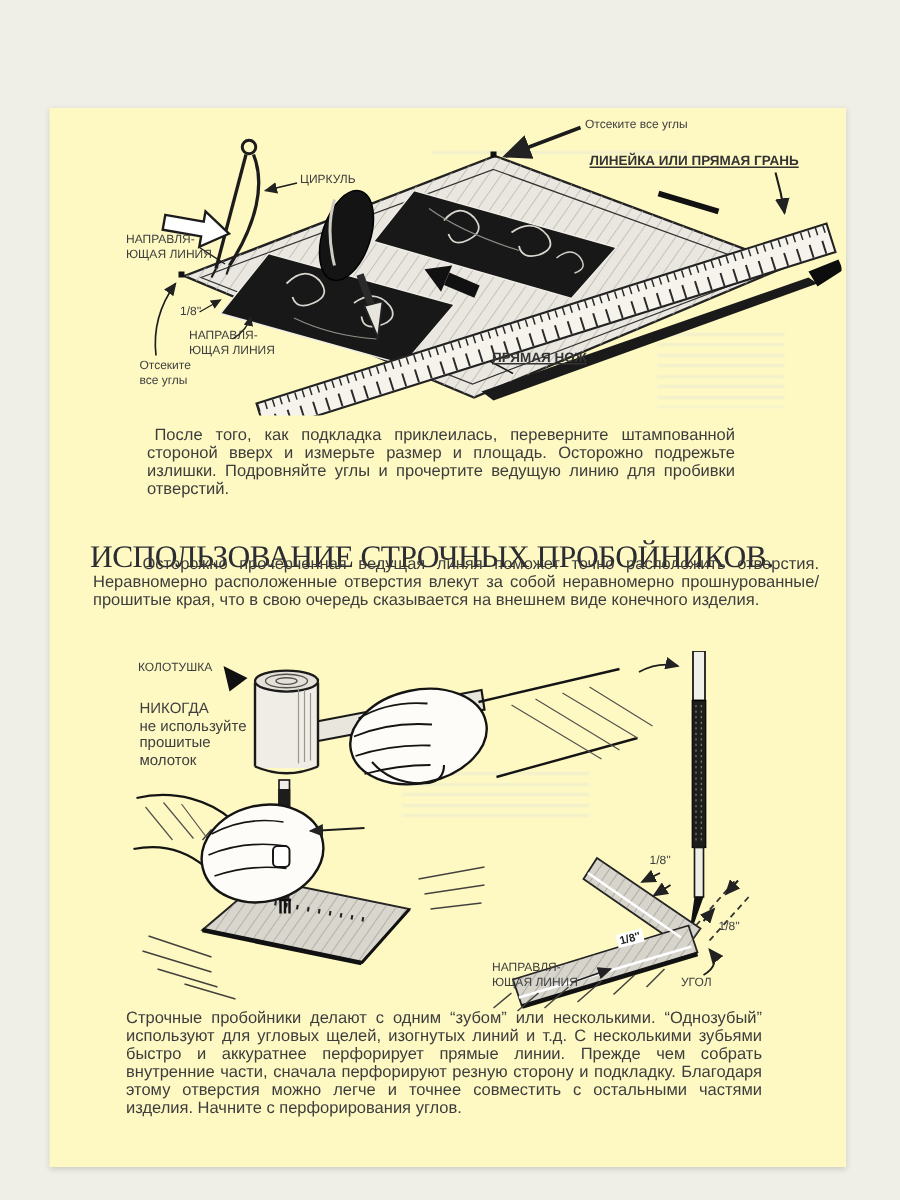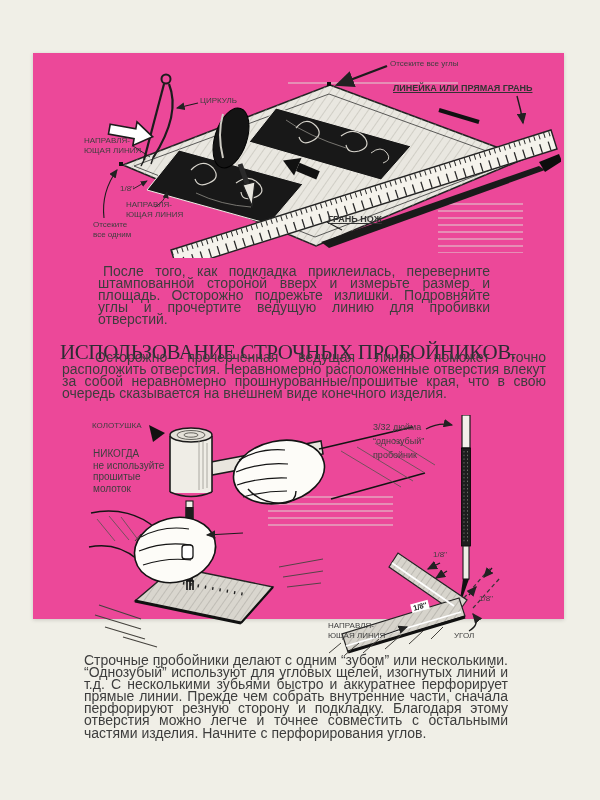--- a/index.html
+++ b/index.html
@@ -3,36 +3,36 @@
 <meta charset="utf-8">
 <style>
   html,body{margin:0;padding:0;}
   body{
     width:600px;height:800px;
     background:#f0efe7;
     font-family:"Liberation Sans",sans-serif;
     position:relative;overflow:hidden;
   }
   .paper{
-    position:absolute;left:33px;top:53px;width:531px;height:566px;
-    background:#ec4899;
+    position:absolute;left:33px;top:72px;width:531px;height:706px;
+    background:#fef9c3;
     box-shadow:0 1px 4px rgba(0,0,0,.16);
   }
   .ghost{position:absolute;opacity:.45;filter:blur(.6px);
     background:repeating-linear-gradient(180deg,transparent 0 5px,#e0e3d8 5px 7px);}
   .illus{position:absolute;}
   .illus svg{position:absolute;left:0;top:0;}
   .lbl{position:absolute;font-size:8px;line-height:9.5px;color:#3e3e3e;white-space:nowrap;}
   .lbl.b{font-weight:bold;font-size:9px;color:#333;text-decoration:underline;}
   .lbl.m85{font-size:10px;line-height:11.5px;}
   .lbl.m9{font-size:9px;line-height:12px;}
   .lbl.wide{line-height:14px;}
   .lbl.box{background:#fff;padding:0 2px;font-size:7.5px;font-weight:bold;
     transform:rotate(-15deg);color:#222;line-height:9px;}
-  .para{position:absolute;font-size:14px;line-height:12.1px;color:#3d3d3d;
+  .para{position:absolute;font-size:11px;line-height:12.1px;color:#3d3d3d;
     text-align:justify;}
   .para p{margin:0;text-indent:33px;}
   .heading{position:absolute;font-family:"Liberation Serif",serif;
     font-size:21px;letter-spacing:-.4px;color:#2c2c33;white-space:nowrap;}
 </style>
 </head>
 <body>
 
 <div class="paper">
 
@@ -127,23 +127,23 @@
       <div>НАПРАВЛЯ-</div>
       <div>ЮЩАЯ ЛИНИЯ</div>
     </div>
     <div class="lbl" style="left:49px;top:126px;">1/8''</div>
     <div class="lbl" style="left:55px;top:142px;">
       <div>НАПРАВЛЯ-</div>
       <div>ЮЩАЯ ЛИНИЯ</div>
     </div>
     <div class="lbl" style="left:22px;top:162px;">
       <div>Отсеките</div>
-      <div>все одним</div>
-    </div>
-    <div class="lbl b" style="left:257px;top:157px;">ГРАНЬ НОЖ</div>
+      <div>все углы</div>
+    </div>
+    <div class="lbl b" style="left:257px;top:157px;">ПРЯМАЯ НОЖ</div>
   </div>
 
   <div class="para" style="left:65px;top:212px;width:392px;">
     <p style="text-indent:5px;">После того, как подкладка приклеилась, переверните штампованной стороной вверх  и измерьте размер и площадь. Осторожно подрежьте излишки. Подровняйте углы и прочертите ведущую линию для пробивки отверстий.</p>
   </div>
 
   <div class="heading" style="left:27px;top:263px;margin-top:24px;">ИСПОЛЬЗОВАНИЕ СТРОЧНЫХ ПРОБОЙНИКОВ.</div>
 
   <div class="para" style="left:29px;top:298px;width:484px;">
     <p>Осторожно прочерченная ведущая линяя поможет точно расположить отверстия. Неравномерно расположенные отверстия влекут за собой неравномерно прошнурованные/прошитые края, что в свою очередь сказывается на внешнем виде конечного изделия.</p>
@@ -245,25 +245,20 @@
       <path d="M160,118 L124,120" stroke="#1c1c1c" stroke-width="1.2" fill="none" marker-end="url(#ah2)"></path>
     </svg>
 
     <div class="lbl" style="left:9px;top:6px;">КОЛОТУШКА</div>
     <div class="lbl m85" style="left:10px;top:33px;">
       <div>НИКОГДА</div>
       <div>не используйте</div>
       <div>прошитые</div>
       <div>молоток</div>
     </div>
-    <div class="lbl m9 wide" style="left:290px;top:5px;">
-      <div>3/32 дюйма</div>
-      <div>“однозубый”</div>
-      <div>пробойник</div>
-    </div>
     <div class="lbl" style="left:350px;top:135px;">1/8''</div>
     <div class="lbl" style="left:396px;top:179px;">1/8''</div>
     <div class="lbl box" style="left:328px;top:187px;">1/8''</div>
     <div class="lbl" style="left:245px;top:206px;">
       <div>НАПРАВЛЯ-</div>
       <div>ЮЩАЯ ЛИНИЯ</div>
     </div>
     <div class="lbl" style="left:371px;top:216px;">УГОЛ</div>
   </div>
 

